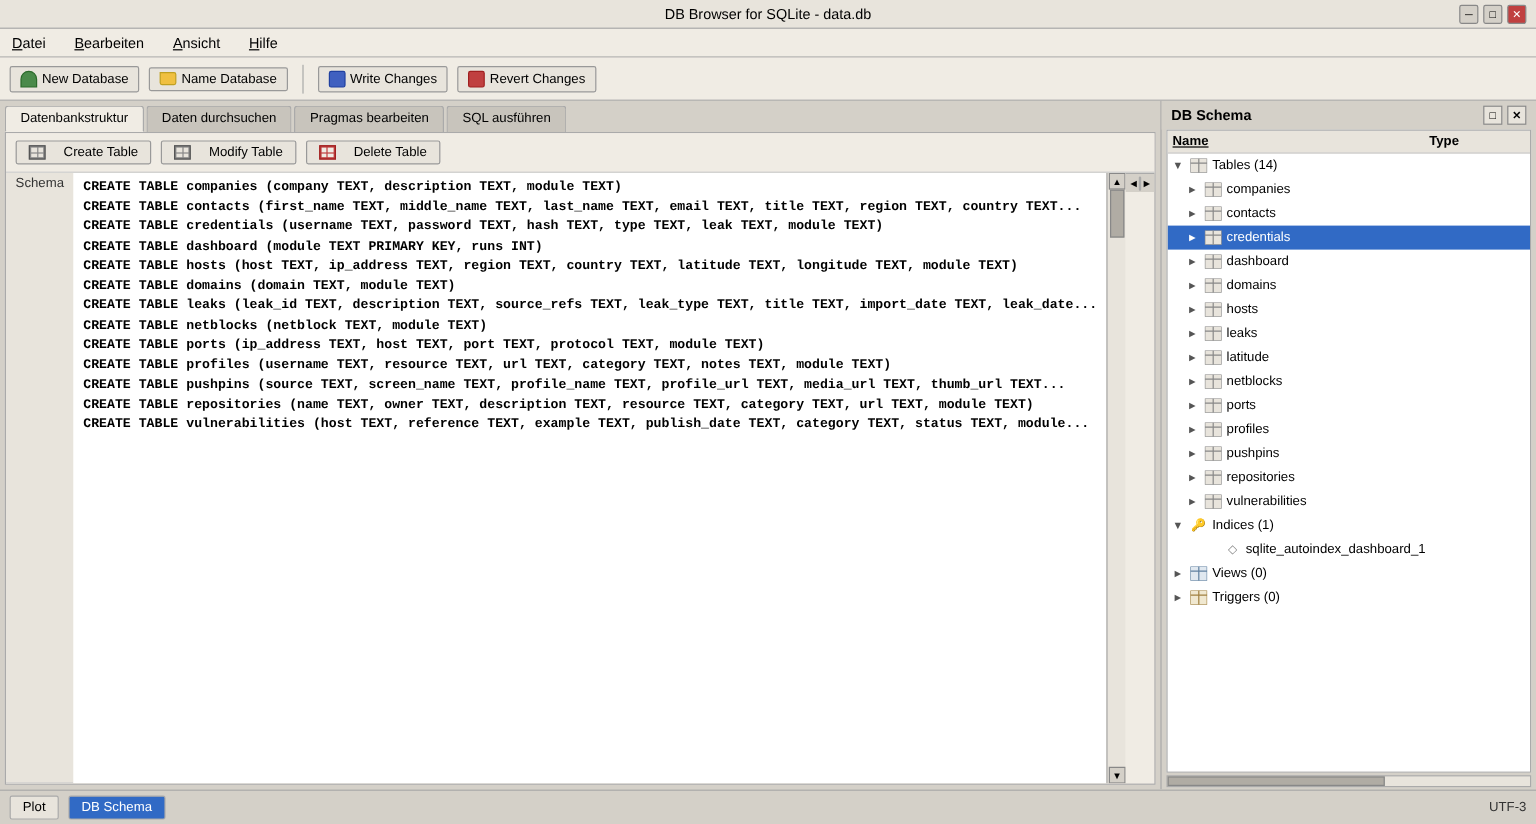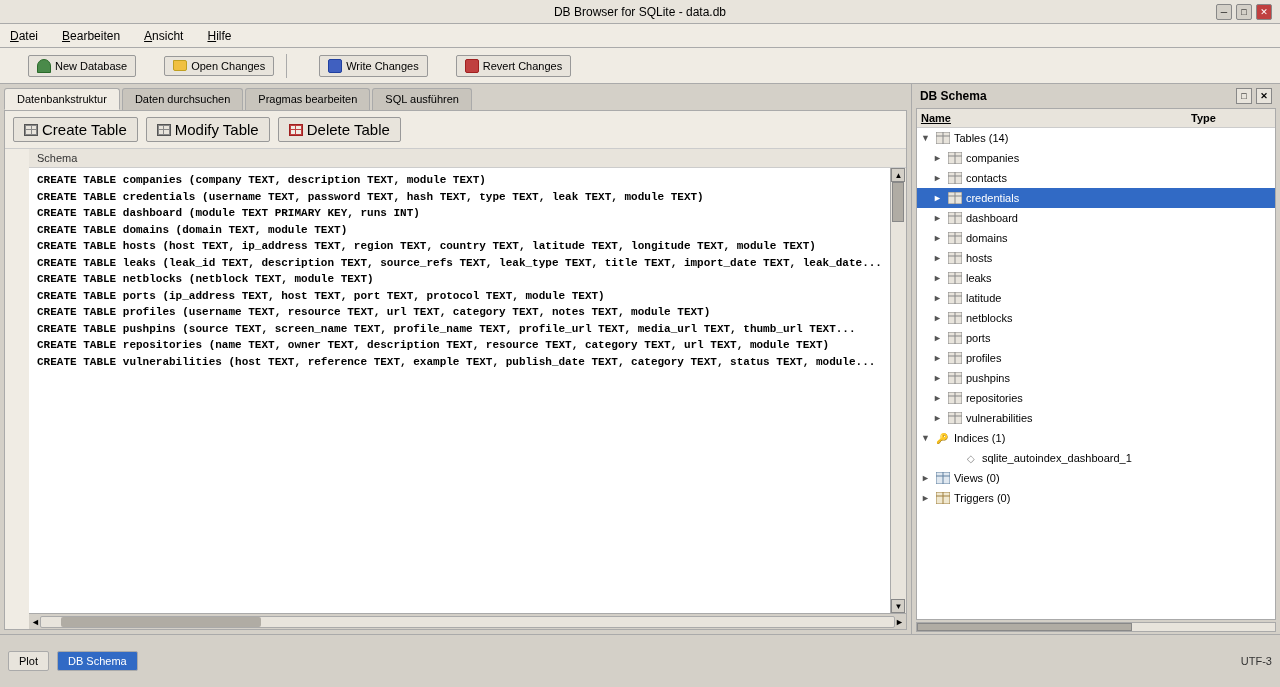--- a/index.html
+++ b/index.html
@@ -73,21 +73,20 @@
     .toolbar-btn {
       display: flex;
       align-items: center;
       gap: 4px;
       padding: 3px 8px;
       background: #e8e4dc;
       border: 1px solid #999;
       border-radius: 2px;
       cursor: pointer;
       font-size: 11px;
-      margin-left: 20px;
     }
     .toolbar-sep { width: 1px; height: 24px; background: #aaa; margin: 0 4px; }
     
     #main {
       display: flex;
       flex: 1;
       overflow: hidden;
       justify-content: center;
     }
     
@@ -131,35 +130,34 @@
     #action-buttons {
       display: flex;
       gap: 8px;
       padding: 6px 8px;
       background: #f0ece4;
       border-bottom: 1px solid #ccc;
     }
     .action-btn {
       display: flex;
       align-items: center;
-      gap: 4px;
+      gap: 15px;
       padding: 3px 10px;
       background: #e8e4dc;
       border: 1px solid #999;
       border-radius: 2px;
       cursor: pointer;
-      font-size: 15px;
+      font-size: 11px;
     }
     
     #schema-container {
       flex: 1;
       display: flex;
-      flex-direction: column;
+      flex-direction: row;
       overflow: hidden;
-      margin-left: 24px;
     }
     #schema-label {
       background: #e8e4dc;
       padding: 3px 8px;
       font-size: 11px;
       border-bottom: 1px solid #ccc;
       color: #333;
     }
     #schema-text {
       flex: 1;
@@ -274,21 +272,21 @@
     
     #db-schema-hscroll {
       height: 14px;
       background: #d4d0c8;
       margin: 0 4px;
     }
     
     #bottom-bar {
       display: flex;
       align-items: center;
-      padding: 16px 8px;
+      padding: 4px 8px;
       background: #d4d0c8;
       border-top: 1px solid #aaa;
       gap: 8px;
       justify-content: space-between;
     }
     #bottom-left {
       display: flex;
       gap: 8px;
       align-items: center;
     }
@@ -362,21 +360,21 @@
   <span class="menu-item"><u>H</u>ilfe</span>
 </div>
 
 <div id="toolbar">
   <button class="toolbar-btn">
     <span style="width:14px;height:14px;background:#4a8a4a;border-radius:7px 7px 0 0;border:1px solid #2a6a2a;display:inline-block;"></span>
     <span>New Database</span>
   </button>
   <button class="toolbar-btn">
     <span style="width:14px;height:11px;background:#f0c040;border:1px solid #c0a020;border-radius:0 2px 2px 2px;display:inline-block;"></span>
-    <span>Open Changes</span>
+    <span>Name Database</span>
   </button>
   <div class="toolbar-sep"></div>
   <button class="toolbar-btn">
     <span style="width:14px;height:14px;background:#4060c0;border:1px solid #2040a0;border-radius:2px;display:inline-block;"></span>
     <span>Write Changes</span>
   </button>
   <button class="toolbar-btn">
     <span style="width:14px;height:14px;background:#c04040;border:1px solid #a02020;border-radius:2px;display:inline-block;"></span>
     <span>Revert Changes</span>
   </button>
@@ -423,24 +421,25 @@
           </span>
           <span>Delete Table</span>
         </button>
       </div>
 
       <div id="schema-container">
         <div id="schema-label">Schema</div>
         <div style="display:flex;flex:1;overflow:hidden;">
           <div id="schema-text">
             <div>CREATE TABLE companies (company TEXT, description TEXT, module TEXT)</div>
+            <div>CREATE TABLE contacts (first_name TEXT, middle_name TEXT, last_name TEXT, email TEXT, title TEXT, region TEXT, country TEXT...</div>
             <div>CREATE TABLE credentials (username TEXT, password TEXT, hash TEXT, type TEXT, leak TEXT, module TEXT)</div>
             <div>CREATE TABLE dashboard (module TEXT PRIMARY KEY, runs INT)</div>
+            <div>CREATE TABLE hosts (host TEXT, ip_address TEXT, region TEXT, country TEXT, latitude TEXT, longitude TEXT, module TEXT)</div>
             <div>CREATE TABLE domains (domain TEXT, module TEXT)</div>
-            <div>CREATE TABLE hosts (host TEXT, ip_address TEXT, region TEXT, country TEXT, latitude TEXT, longitude TEXT, module TEXT)</div>
             <div>CREATE TABLE leaks (leak_id TEXT, description TEXT, source_refs TEXT, leak_type TEXT, title TEXT, import_date TEXT, leak_date...</div>
             <div>CREATE TABLE netblocks (netblock TEXT, module TEXT)</div>
             <div>CREATE TABLE ports (ip_address TEXT, host TEXT, port TEXT, protocol TEXT, module TEXT)</div>
             <div>CREATE TABLE profiles (username TEXT, resource TEXT, url TEXT, category TEXT, notes TEXT, module TEXT)</div>
             <div>CREATE TABLE pushpins (source TEXT, screen_name TEXT, profile_name TEXT, profile_url TEXT, media_url TEXT, thumb_url TEXT...</div>
             <div>CREATE TABLE repositories (name TEXT, owner TEXT, description TEXT, resource TEXT, category TEXT, url TEXT, module TEXT)</div>
             <div>CREATE TABLE vulnerabilities (host TEXT, reference TEXT, example TEXT, publish_date TEXT, category TEXT, status TEXT, module...</div>
           </div>
           <div class="vscroll-area">
             <div class="vscroll-btn">▲</div>

